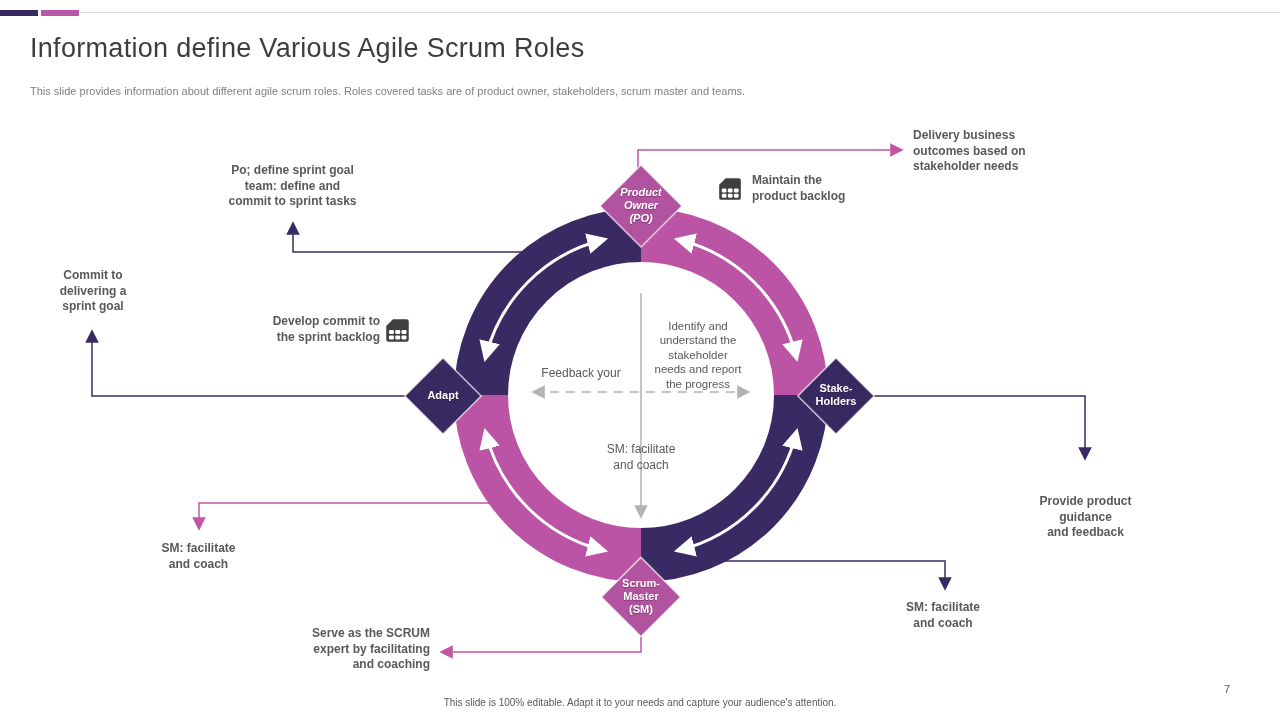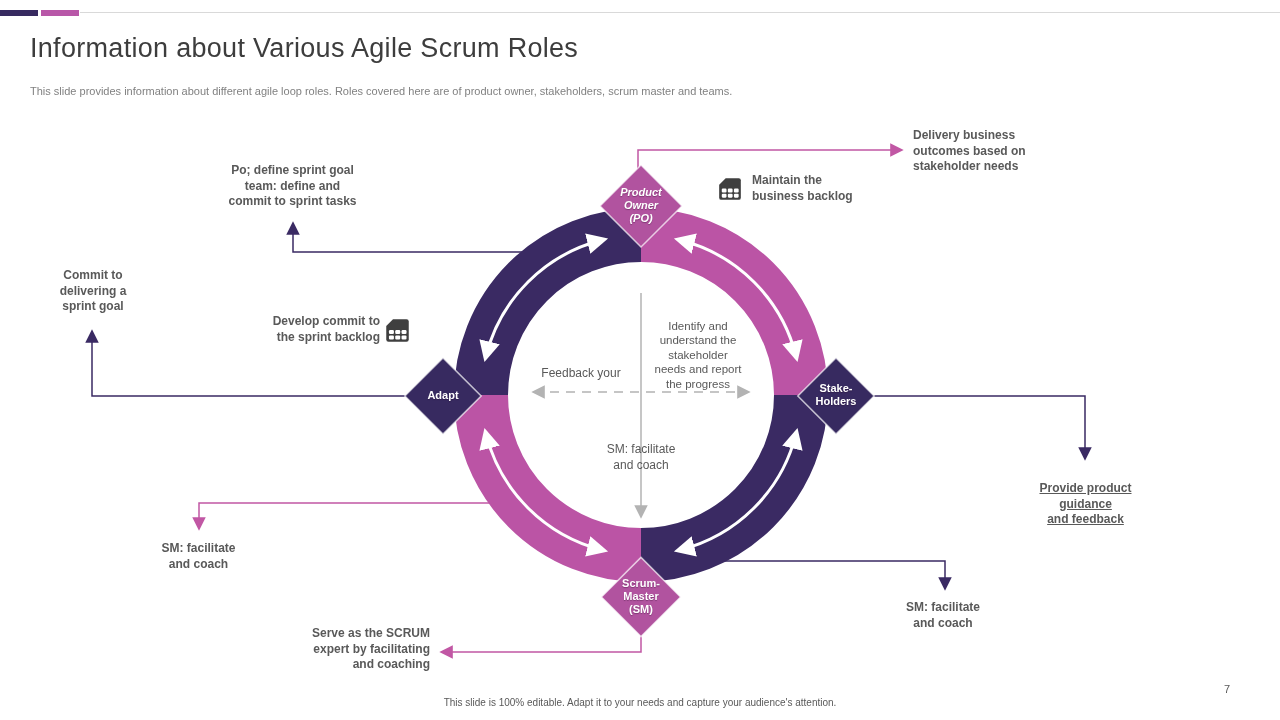--- a/index.html
+++ b/index.html
@@ -48,22 +48,22 @@
     position:absolute;left:1224px;top:683px;font-size:11px;color:#595959;z-index:2;
   }
 </style>
 </head>
 <body>
 
 <div class="bar dark"></div>
 <div class="bar pink"></div>
 <div class="hairline"></div>
 
-<div class="title">Information about Various Agile Scrum Roles</div>
-<div class="subtitle">This slide provides information about different agile loop roles. Roles covered here are of product owner, stakeholders, scrum master and teams.</div>
+<div class="title">Information define Various Agile Scrum Roles</div>
+<div class="subtitle">This slide provides information about different agile scrum roles. Roles covered tasks are of product owner, stakeholders, scrum master and teams.</div>
 
 <svg class="diagram" width="1280" height="720" viewBox="0 0 1280 720">
   <defs>
     <marker id="mPink" viewBox="0 0 10 10" refX="8" refY="5" markerWidth="9" markerHeight="9" orient="auto-start-reverse">
       <path d="M0,0 L10,5 L0,10 Z" fill="#c157a4"></path>
     </marker>
     <marker id="mPurple" viewBox="0 0 10 10" refX="8" refY="5" markerWidth="9" markerHeight="9" orient="auto-start-reverse">
       <path d="M0,0 L10,5 L0,10 Z" fill="#3a2a63"></path>
     </marker>
     <marker id="mGray" viewBox="0 0 10 10" refX="8" refY="5" markerWidth="9" markerHeight="9" orient="auto-start-reverse">
@@ -139,37 +139,37 @@
     <rect x="4.4" y="16.4" width="4.4" height="3.6" rx="1"></rect>
       <rect x="10" y="16.4" width="4.4" height="3.6" rx="1"></rect>
       <rect x="15.6" y="16.4" width="4.4" height="3.6" rx="1"></rect>
   </g>
 </svg>
 
 <div class="label b" style="left:913px;top:128px;width:150px;">Delivery business
 outcomes based on
 stakeholder needs</div>
 <div class="label b" style="left:752px;top:173px;width:130px;">Maintain the
-business backlog</div>
+product backlog</div>
 <div class="label b ctr" style="left:200px;top:163px;width:185px;text-align:center;">Po; define sprint  goal
 team: define and
 commit to sprint  tasks</div>
 <div class="label b ctr" style="left:38px;top:268px;width:110px;">Commit to
 delivering a
 sprint  goal</div>
 <div class="label b rgt" style="left:240px;top:314px;width:140px;">Develop commit to
 the sprint  backlog</div>
 <div class="label b ctr" style="left:146px;top:541px;width:105px;">SM: facilitate
 and coach</div>
 <div class="label b rgt" style="left:288px;top:626px;width:142px;">Serve as the  SCRUM
 expert by facilitating
 and coaching</div>
 <div class="label b ctr" style="left:893px;top:600px;width:100px;">SM: facilitate
 and coach</div>
-<div class="label b ctr" style="left:1028px;top:481px;width:115px;text-decoration:underline;">Provide product
+<div class="label b ctr" style="left:1028px;top:494px;width:115px;">Provide product
 guidance
 and feedback</div>
 
 <div class="label ctr" style="left:525px;top:366px;width:112px;">Feedback your</div>
 <div class="label ctr" style="left:642px;top:295px;width:112px;font-size:11.5px;line-height:1.25;margin-top:24px;">Identify and
 understand the
 stakeholder
 needs and report
 the progress</div>
 <div class="label ctr" style="left:586px;top:442px;width:110px;">SM:  facilitate

